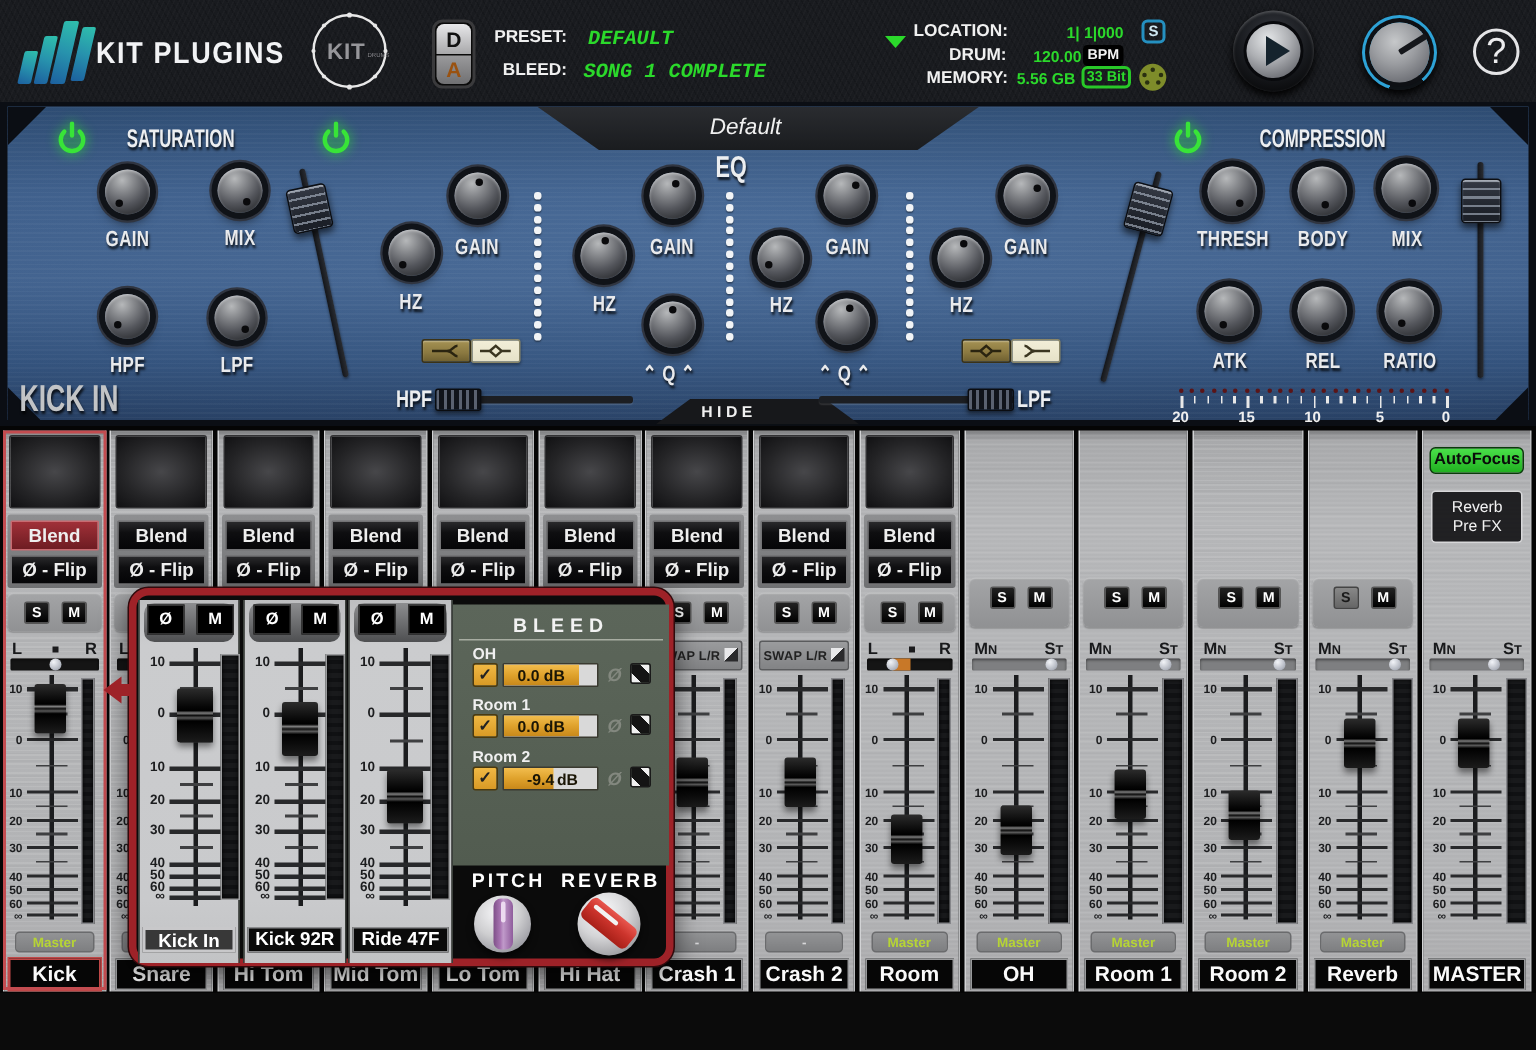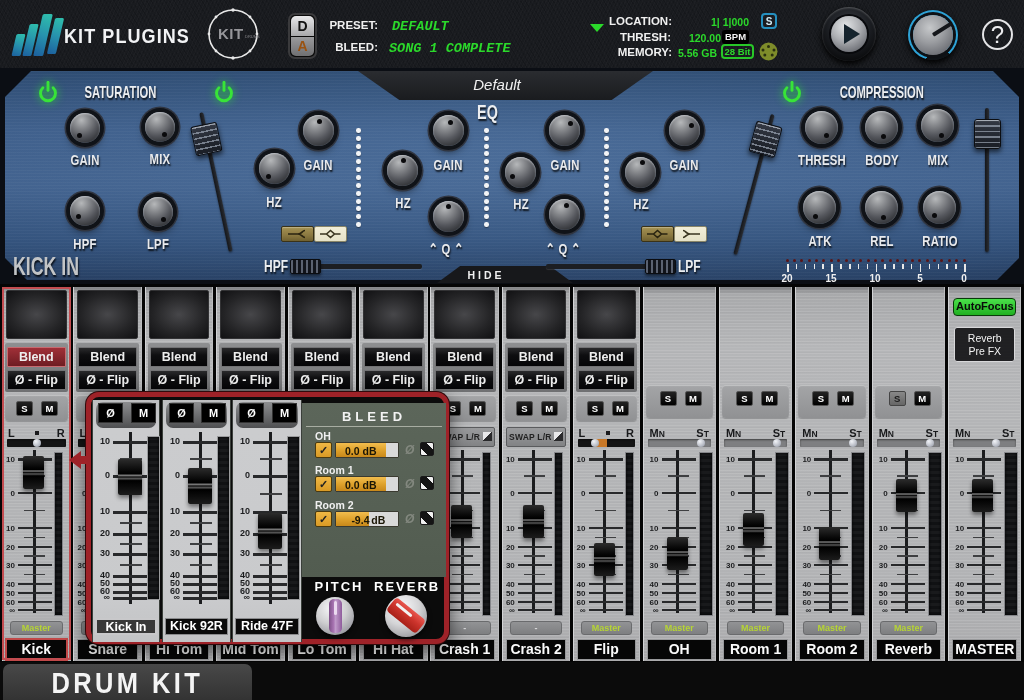--- a/index.html
+++ b/index.html
@@ -131,28 +131,28 @@
 <div class="abs" style="left:288px;top:13px;width:29px;height:46px;border-radius:7px;background:#0a0a0a;border:2px solid #3a3a3c">
 <div class="abs" style="left:1px;top:1px;width:23px;height:20px;border-radius:5px 5px 0 0;background:linear-gradient(180deg,#e8e8ea,#a8a8aa);color:#111;font-weight:bold;font-size:14px;text-align:center;line-height:20px">D</div>
 <div class="abs" style="left:1px;top:22px;width:23px;height:19px;border-radius:0 0 5px 5px;background:linear-gradient(180deg,#9a9a9c,#707072);color:#9a5210;font-weight:bold;font-size:14px;text-align:center;line-height:18px">A</div>
       </div>
 <div class="toplbl" style="left:300px;top:19px;width:78px">PRESET:</div>
 <div class="toplbl" style="left:300px;top:41px;width:78px">BLEED:</div>
 <div class="lcd" style="left:392px;top:19px">DEFAULT</div>
 <div class="lcd" style="left:389px;top:41px">SONG 1 COMPLETE</div>
 <div class="abs" style="left:590px;top:24px;width:0;height:0;border-left:7px solid transparent;border-right:7px solid transparent;border-top:8px solid #2bd92b"></div>
 <div class="toplbl" style="left:572px;top:15px;width:100px">LOCATION:</div>
-<div class="toplbl" style="left:571px;top:31px;width:100px">THRESH:</div>
+<div class="toplbl" style="left:571px;top:31px;width:100px">DRUM:</div>
 <div class="toplbl" style="left:572px;top:46px;width:100px">MEMORY:</div>
 <div class="grnval" style="left:689px;top:16px;width:60px">1| 1|000</div>
 <div class="grnval" style="left:661px;top:32px;width:60px">120.00</div>
 <div class="grnval" style="left:657px;top:47px;width:60px">5.56 GB</div>
 <div class="abs" style="left:761px;top:13px;width:16px;height:16px;border:2px solid #2590c0;border-radius:4px;color:#cfe8f2;font-size:10px;font-weight:bold;text-align:center;line-height:13px">S</div>
 <div class="abs" style="left:722px;top:30px;width:27px;height:14px;background:#000;border-radius:3px;color:#f2f2f2;font-size:9.5px;font-weight:bold;text-align:center;line-height:14px">BPM</div>
-<div class="abs" style="left:721px;top:44px;width:33px;height:15px;border:2px solid #28c828;border-radius:4px;color:#2bd92b;font-size:9.5px;font-weight:bold;text-align:center;line-height:11px">28 Bit</div>
+<div class="abs" style="left:721px;top:44px;width:33px;height:15px;border:2px solid #28c828;border-radius:4px;color:#2bd92b;font-size:9.5px;font-weight:bold;text-align:center;line-height:11px">33 Bit</div>
 <svg class="abs" style="left:759px;top:42px" width="19" height="19" viewBox="0 0 19 19">
 <circle cx="9.5" cy="9.5" r="9" fill="#7e8c2a"></circle>
 <g fill="#2a3010">
           <circle cx="4" cy="8" r="1.5"></circle>
           <circle cx="15" cy="8" r="1.5"></circle>
           <circle cx="5.8" cy="13" r="1.5"></circle>
           <circle cx="13.2" cy="13" r="1.5"></circle>
           <circle cx="9.5" cy="4.5" r="1.5"></circle>
         </g>
       </svg>
@@ -742,21 +742,21 @@
 <div class="ftickm" style="left:21px;top:286.5px;width:21px"></div>
 <div class="ftick" style="left:15px;top:304.5px;width:34px"></div>
 <div class="flbl" style="left:-3px;top:301.5px;width:15px">50</div>
 <div class="ftick" style="left:15px;top:313.5px;width:34px"></div>
 <div class="flbl" style="left:-3px;top:310.5px;width:15px">60</div>
 <div class="ftick" style="left:15px;top:321.5px;width:34px"></div>
 <div class="flbl" style="left:-3px;top:318.5px;width:15px">∞</div>
 <div class="fcap" style="left:20px;top:255.5px;height:33px"></div>
 <div class="meter" style="left:51px;top:165px;width:9px;height:164px"></div>
 <div class="mstbtn" style="top:334px;color:#b6d435">Master</div>
-<div class="namebar" style="top:352px;">Flip</div>
+<div class="namebar" style="top:352px;">Room</div>
 </div>
 <div class="strip" style="left:642.5px;width:73.4px">
 <div class="smpanel" style="top:98px;height:33px"></div>
 <div class="smbtn" style="left:16px;top:104px;">S</div>
 <div class="smbtn" style="left:41px;top:104px">M</div>
 <div class="panlbl" style="left:6px;top:140px">M<span style="font-size:8.5px">N</span></div>
 <div class="panlbl" style="right:6px;top:140px">S<span style="font-size:8.5px">T</span></div>
 <div class="pantrack ptMN" style="top:152px"></div>
 <div class="panball" style="left:53px;top:152px"></div>
 <div class="ftrack" style="left:32.5px;top:163px;height:163px"></div>
@@ -1072,14 +1072,13 @@
         </div>
       </div>
 <div class="abs" style="left:294px;top:198px;width:42px;height:42px;border-radius:50%;
 background:radial-gradient(circle at 40% 30%,#fafafc 0%,#d4d4d6 45%,#96969a 85%,#74747c 100%);box-shadow:0 3px 5px rgba(0,0,0,.6)">
 <div class="abs" style="left:2px;top:12px;width:38px;height:17px;border-radius:4px;background:linear-gradient(180deg,#e8564e 0%,#cc342c 45%,#a82018 100%);transform:rotate(39deg)">
 <div class="abs" style="left:4px;top:4px;width:20px;height:3px;background:#f2f2f2;border-radius:2px"></div>
         </div>
       </div>
 </div>
 <div id="nav">
-<div class="tab" style="left:3px;width:249px"><span class="tabin">DRUM KIT</span></div>
 </div>
 </div>
 </body></html>

